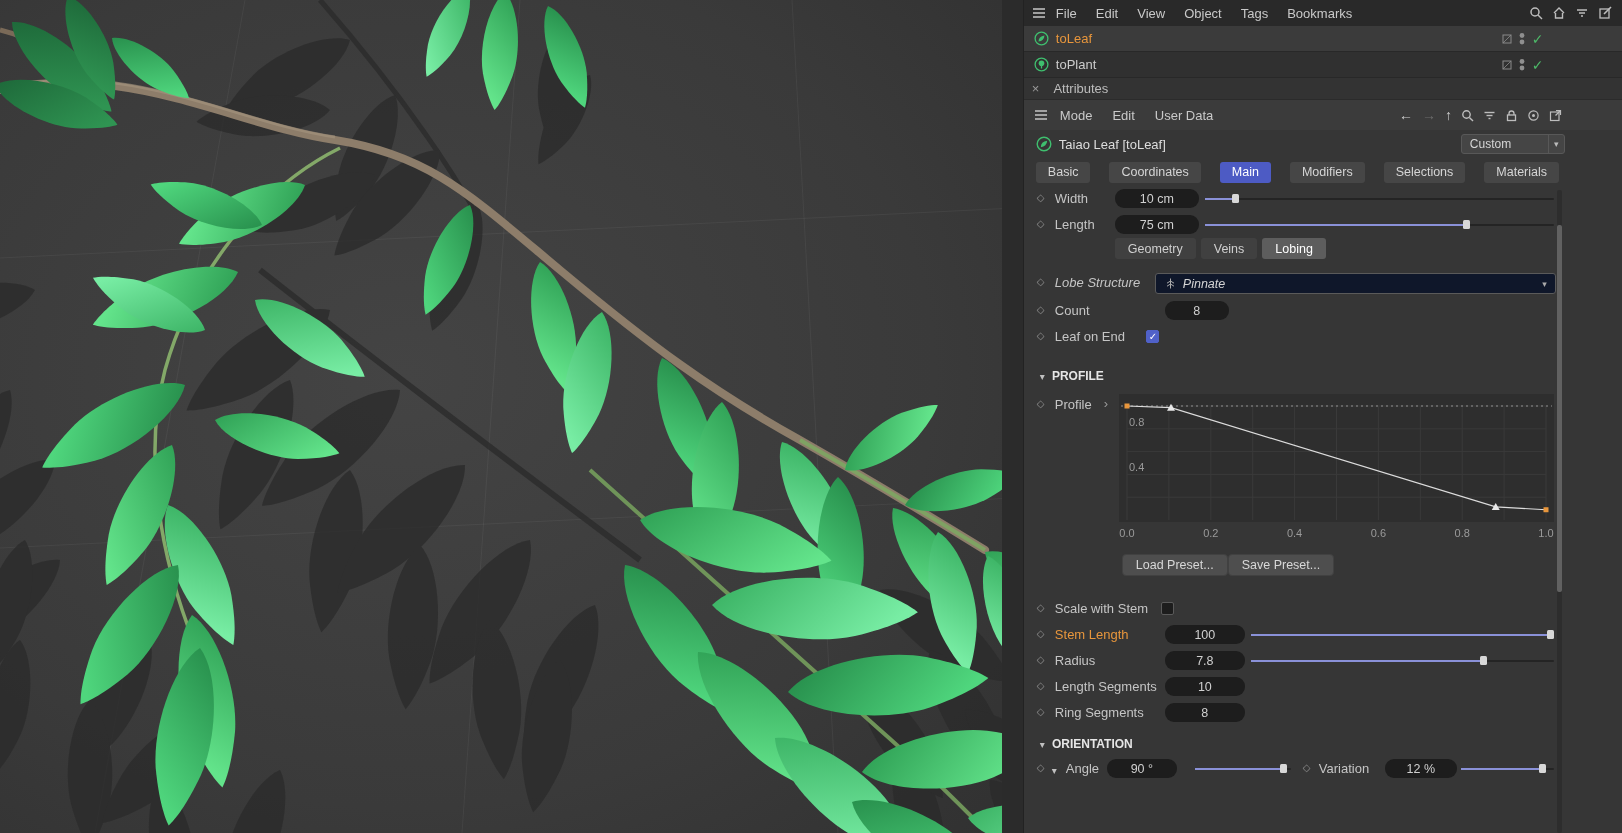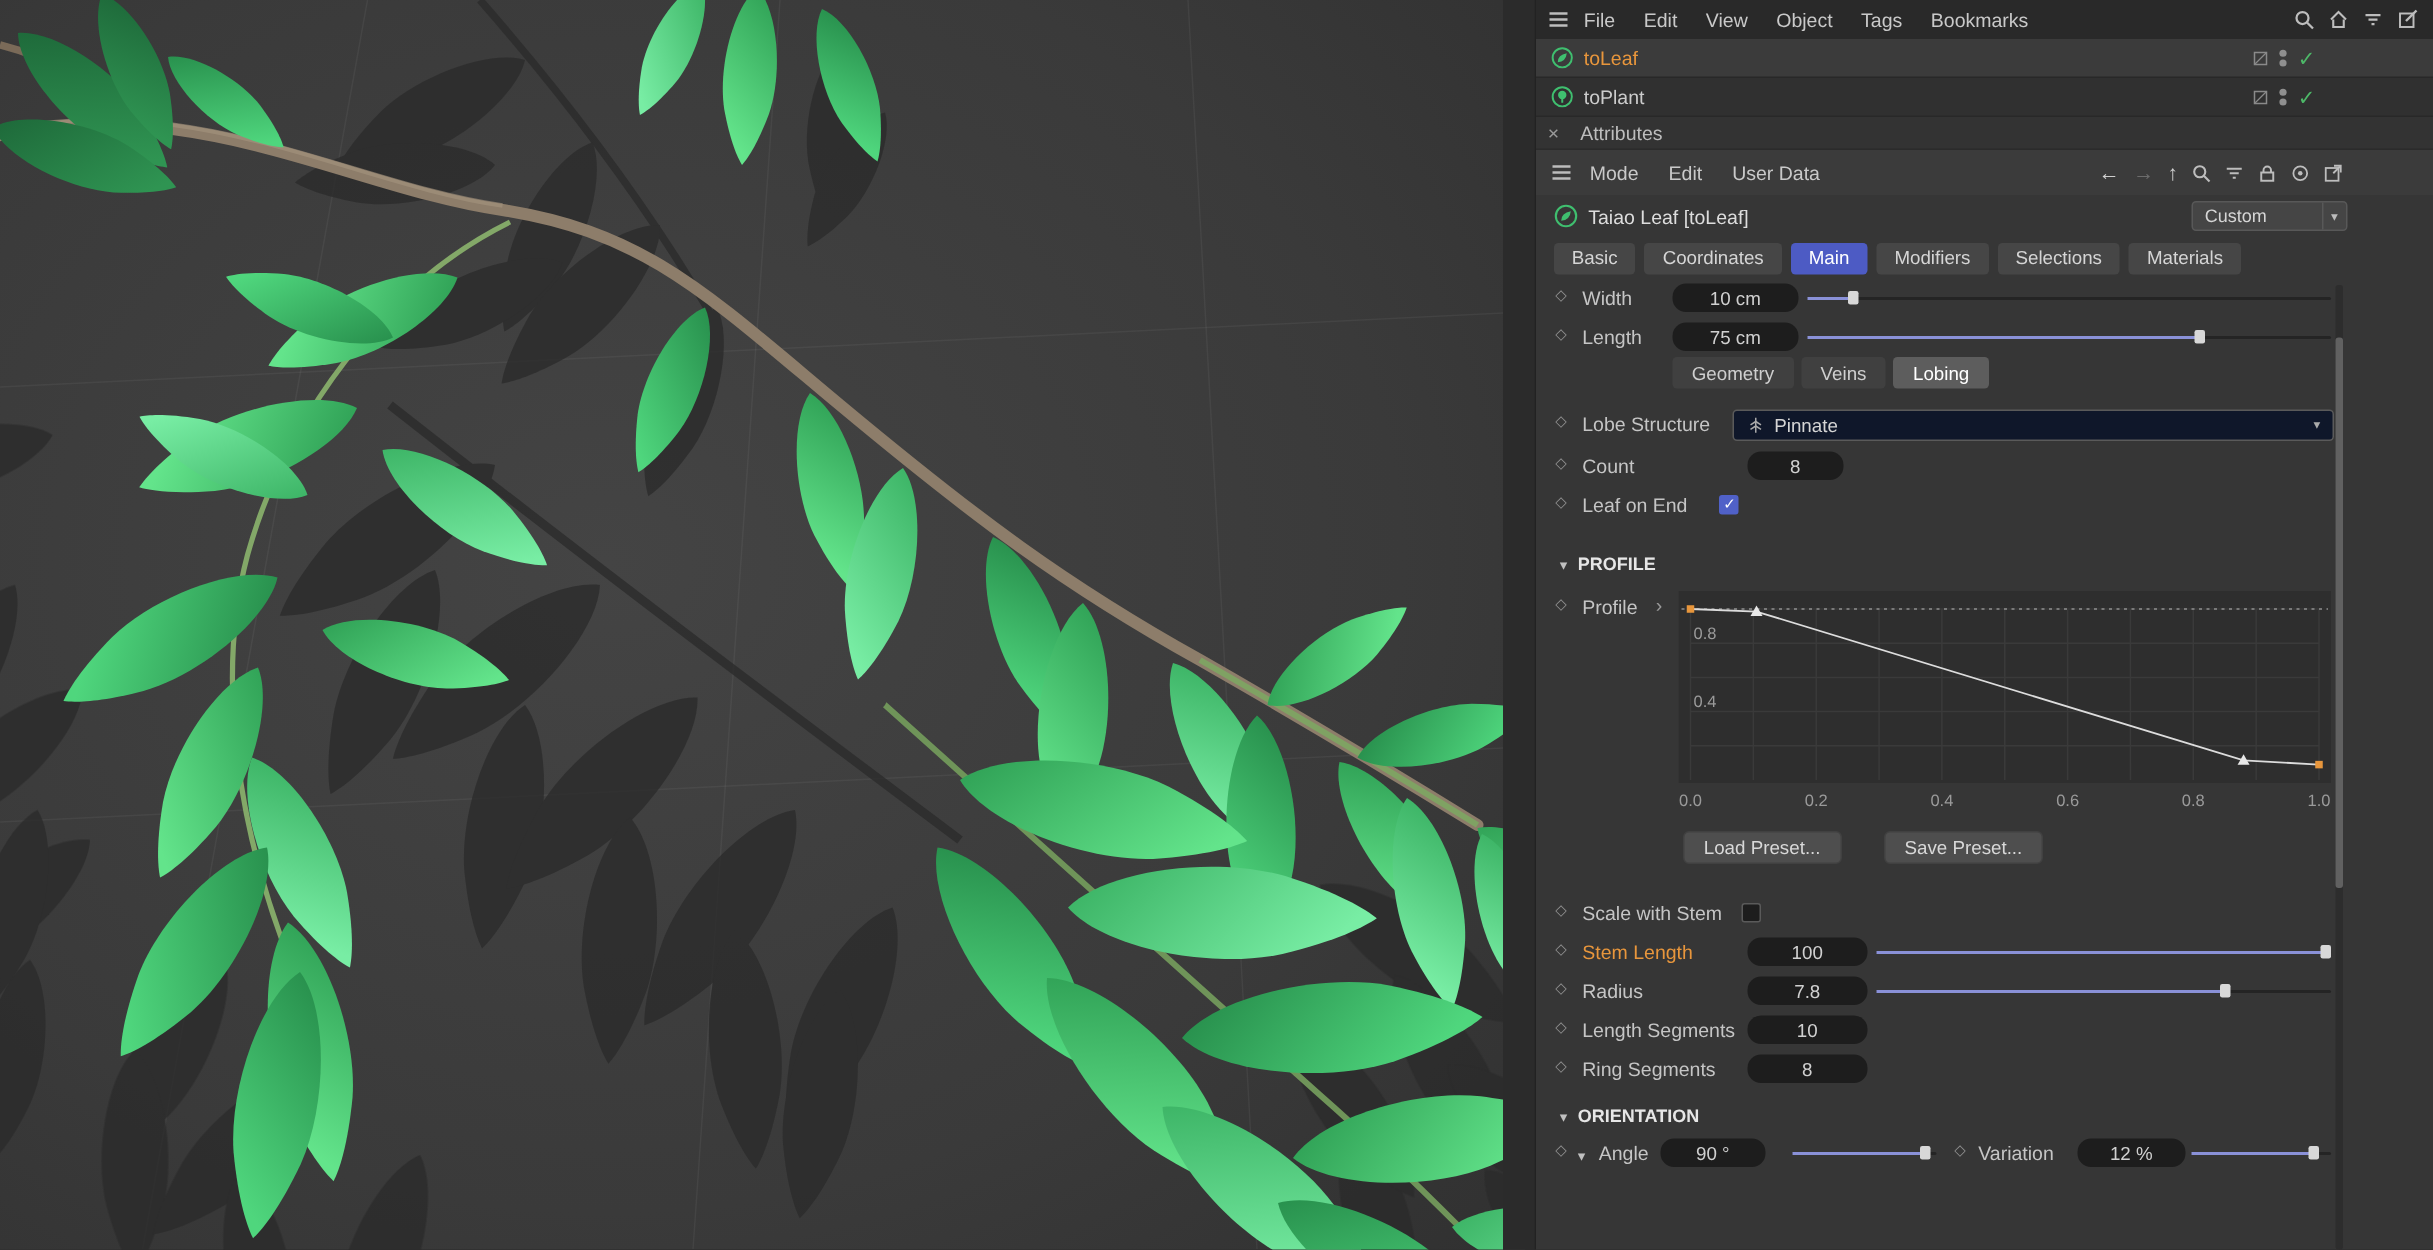--- a/index.html
+++ b/index.html
@@ -34,21 +34,21 @@
   .attr-toolbar .menu-item{padding:0 8px;}
   .tb-icons{margin-left:auto;margin-right:50px;display:flex;align-items:center;gap:9px;}
   .arrow{font-size:14px;color:#cfcfcf;}
   .arrow.dim{color:#6c6c6c;}
 
   .title-row{height:28px;display:flex;align-items:center;padding:0 12px;position:relative;flex:0 0 auto;}
   .title-text{margin-left:7px;color:#dddddd;}
   .dropdown{position:absolute;left:437px;top:4px;width:104px;height:20px;background:#454545;border:1px solid #585858;border-radius:3px;display:flex;align-items:center;padding-left:8px;font-size:12px;color:#d5d5d5;}
   .dropdown .dd-arrow{margin-left:auto;width:16px;height:100%;border-left:1px solid #585858;display:flex;align-items:center;justify-content:center;font-size:9px;color:#bbb;}
 
-  .tabs-row{height:28px;display:flex;align-items:center;padding-left:12px;gap:6px;flex:0 0 auto;}
+  .tabs-row{height:28px;display:flex;align-items:center;padding-left:12px;gap:19px;flex:0 0 auto;}
   .tab{height:21px;padding:0 12px;background:#464646;border-radius:3px;display:flex;align-items:center;font-size:12.5px;color:#d5d5d5;}
   .tab.active{background:#4d5bc4;color:#ffffff;}
 
   .prow{height:26px;position:relative;flex:0 0 auto;}
   .dia{position:absolute;left:13px;top:6px;color:#8f8f8f;font-size:10px;}
   .dia::before{content:"◇";}
   .plabel{position:absolute;left:31px;top:5px;color:#c5c5c5;}
   .plabel.orange{color:#e8963c;}
   .pvalue{position:absolute;top:3px;height:19px;background:#1d1d1d;border-radius:9px;color:#d0d0d0;display:flex;align-items:center;justify-content:center;font-size:12.5px;}
   .slider{position:absolute;top:7px;height:12px;}
@@ -70,21 +70,21 @@
   .section{height:24px;display:flex;align-items:center;padding-left:16px;gap:7px;color:#e6e6e6;font-weight:bold;font-size:12px;flex:0 0 auto;}
   .chev::before{content:"▾";color:#c0c0c0;font-size:10px;}
   .section.profile{margin-top:14px;}
   .section.orientation{margin-top:6px;}
 
   .profile-block{height:162px;position:relative;flex:0 0 auto;}
   .profile-label{position:absolute;left:31px;top:9px;color:#c5c5c5;}
   .profile-gt{position:absolute;left:80px;top:8px;color:#9a9a9a;}
   .profile-chart{position:absolute;left:95px;top:6px;width:435px;height:150px;}
 
-  .preset-row{height:30px;display:flex;align-items:center;padding-left:98px;gap:28px;flex:0 0 auto;}
+  .preset-row{height:30px;display:flex;align-items:center;padding-left:98px;flex:0 0 auto;}
   .btn{height:22px;padding:0 13px;background:#4e4e4e;border:1px solid #414141;border-radius:4px;color:#d8d8d8;font-size:12.5px;display:flex;align-items:center;}
   .gap16{height:16px;flex:0 0 auto;}
 
   .scrollbar{position:absolute;left:533px;top:190px;width:5px;height:643px;background:#2d2d2d;border-radius:2px;}
   .scroll-thumb{position:absolute;left:0;top:35px;width:5px;height:367px;background:#616161;border-radius:2px;}
 </style>
 </head>
 <body>
 
 <div class="root">
@@ -416,21 +416,21 @@
           <span class="knob" style="left:75%;"></span>
       </span>
     </div>
 
     <div class="subtabs">
       <span class="subtab">Geometry</span>
       <span class="subtab">Veins</span>
       <span class="subtab active">Lobing</span>
     </div>
 
-    <div class="prow" style="height:28px;">
+    <div class="prow" style="height:28px;font-style:italic;">
       <span class="dia"></span>
       <span class="plabel">Lobe Structure</span>
       <span class="combo">
         <span class="icon">
           <svg width="13" height="13">
               <line x1="6.5" y1="1.5" x2="6.5" y2="11.5" stroke="#aaaaaa" stroke-width="1"></line>
               <line x1="6.5" y1="4" x2="3" y2="6.2" stroke="#aaaaaa" stroke-width="1"></line>
               <line x1="6.5" y1="4" x2="10" y2="6.2" stroke="#aaaaaa" stroke-width="1"></line>
               <line x1="6.5" y1="7" x2="3" y2="9.2" stroke="#aaaaaa" stroke-width="1"></line>
               <line x1="6.5" y1="7" x2="10" y2="9.2" stroke="#aaaaaa" stroke-width="1"></line>

